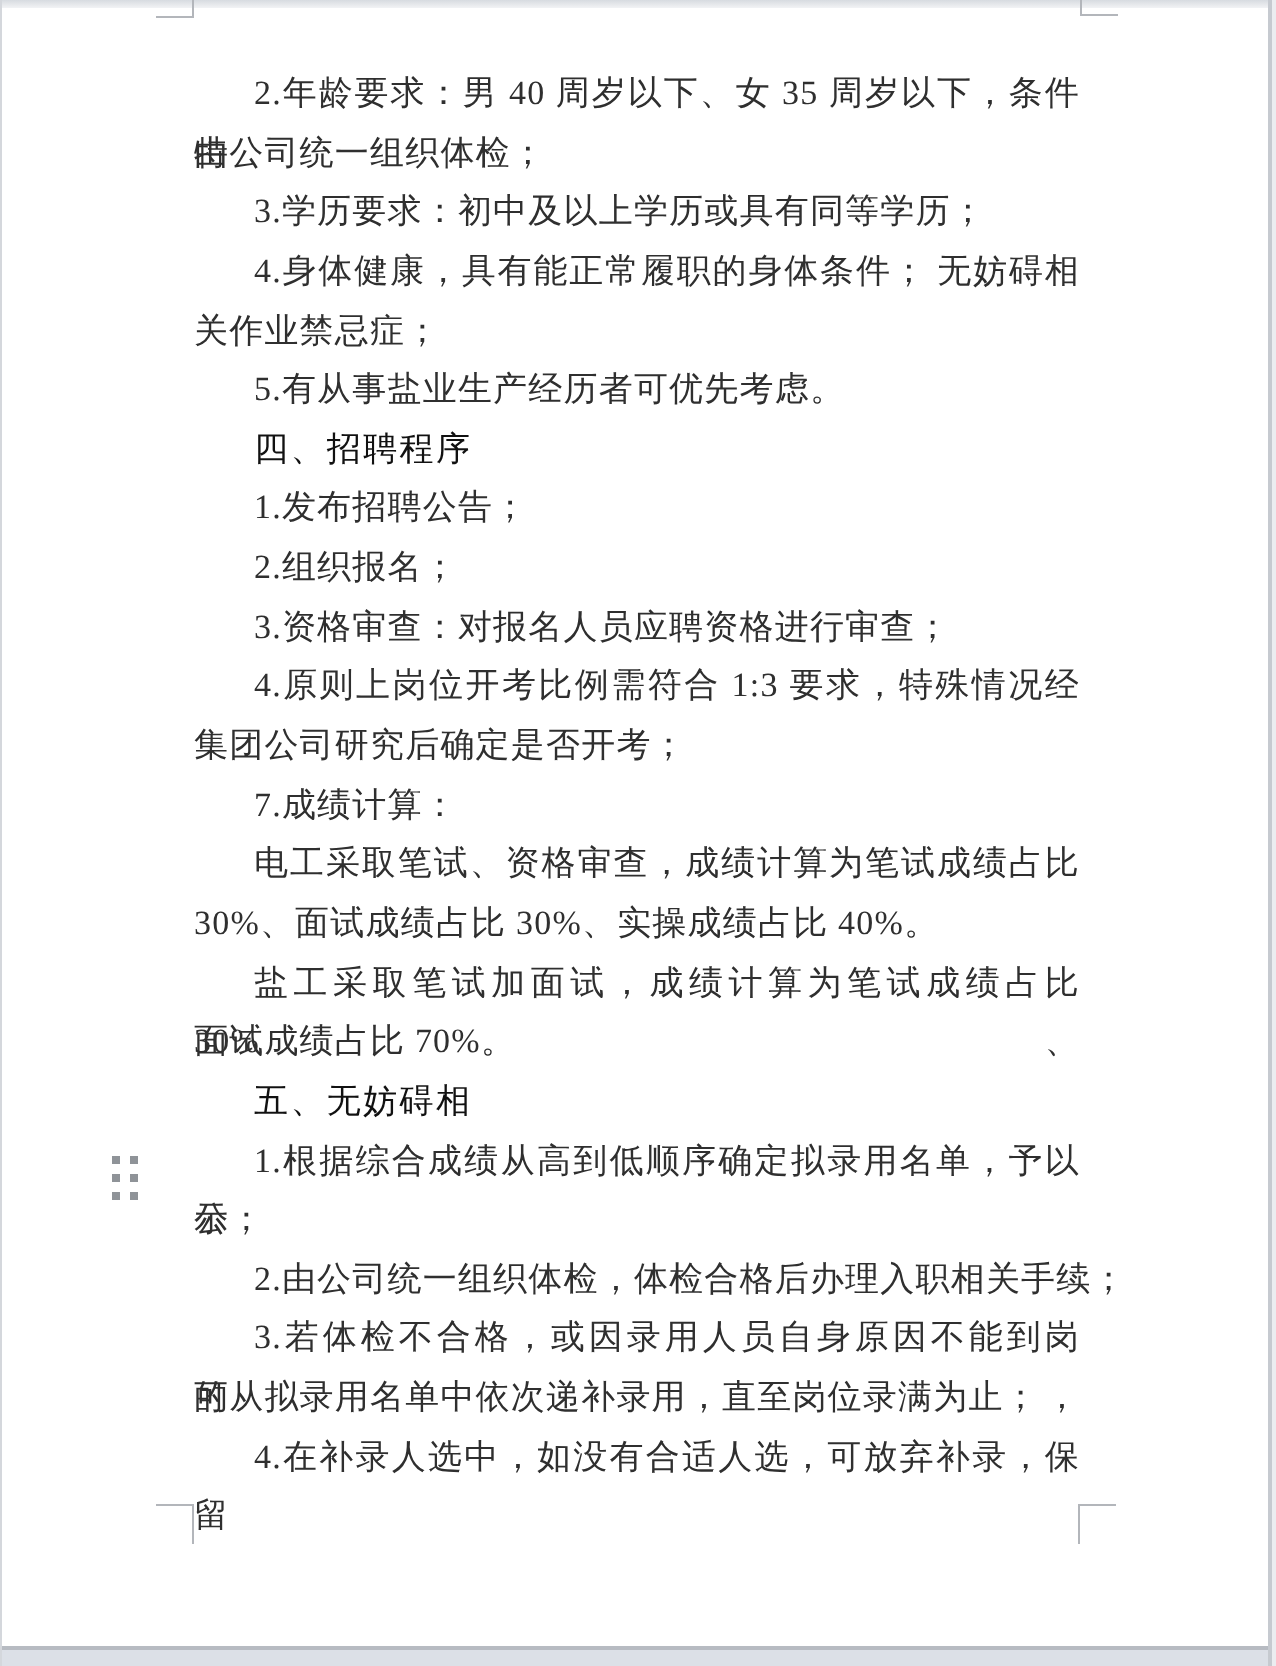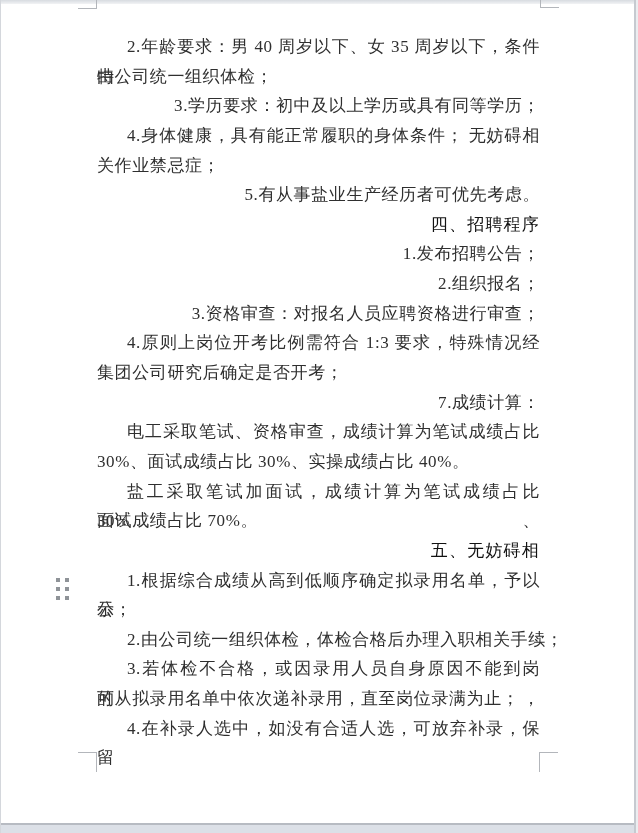--- a/index.html
+++ b/index.html
@@ -38,21 +38,21 @@
   .grip{position:absolute;left:56px;top:578px;width:14px;height:22px;cursor:move;}
   .grip i{position:absolute;width:4px;height:4px;background:var(--grip);}
   .grip i:nth-child(1){left:0;top:0;}   .grip i:nth-child(2){left:9px;top:0;}
   .grip i:nth-child(3){left:0;top:9px;} .grip i:nth-child(4){left:9px;top:9px;}
   .grip i:nth-child(5){left:0;top:18px;}.grip i:nth-child(6){left:9px;top:18px;}
 
   
   .text-body{position:absolute;left:97px;top:32px;width:443px;
              font-size:17px;letter-spacing:0.6px;color:var(--body-text);}
   .line{height:29.65px;line-height:29.65px;white-space:pre;cursor:text;}
-  .line.indent{text-indent:30px;text-align:right;}
+  .line.indent{text-indent:30px;}
   .line.justify{white-space:normal;text-align:justify;text-align-last:justify;}
   .line.bold{font-weight:normal;color:var(--heading-text);letter-spacing:1.2px;}
 </style>
 </head>
 <body>
 
 <div class="page">
   <div class="gap-top"></div>
 
   <div class="mark mark-tl"></div>

